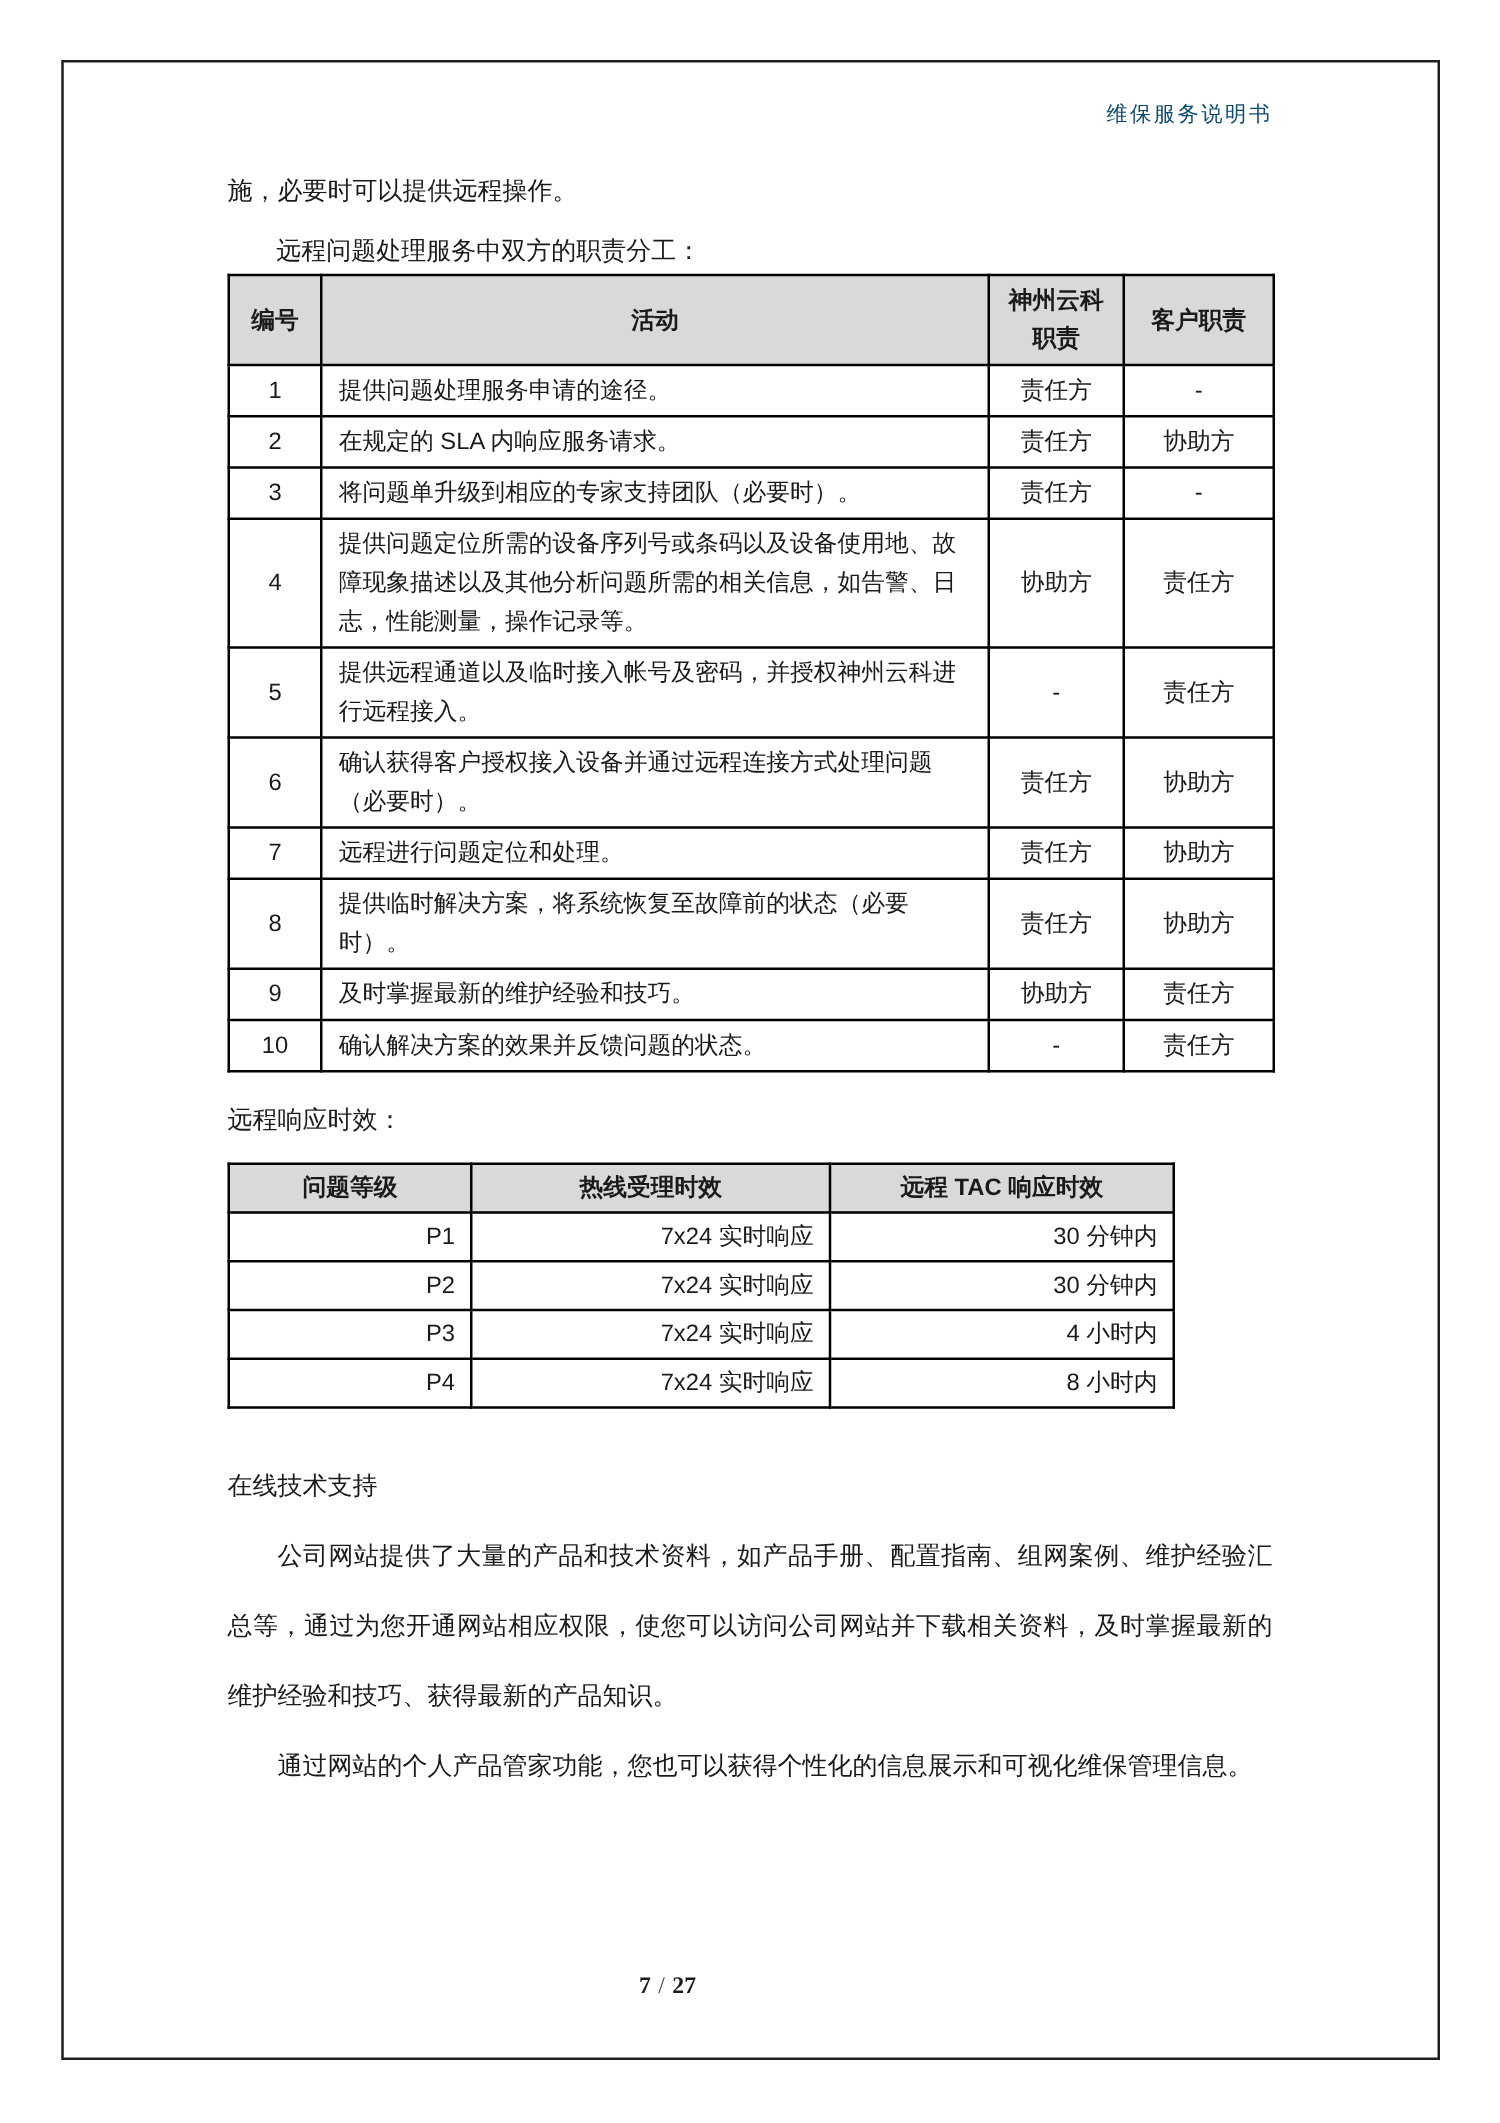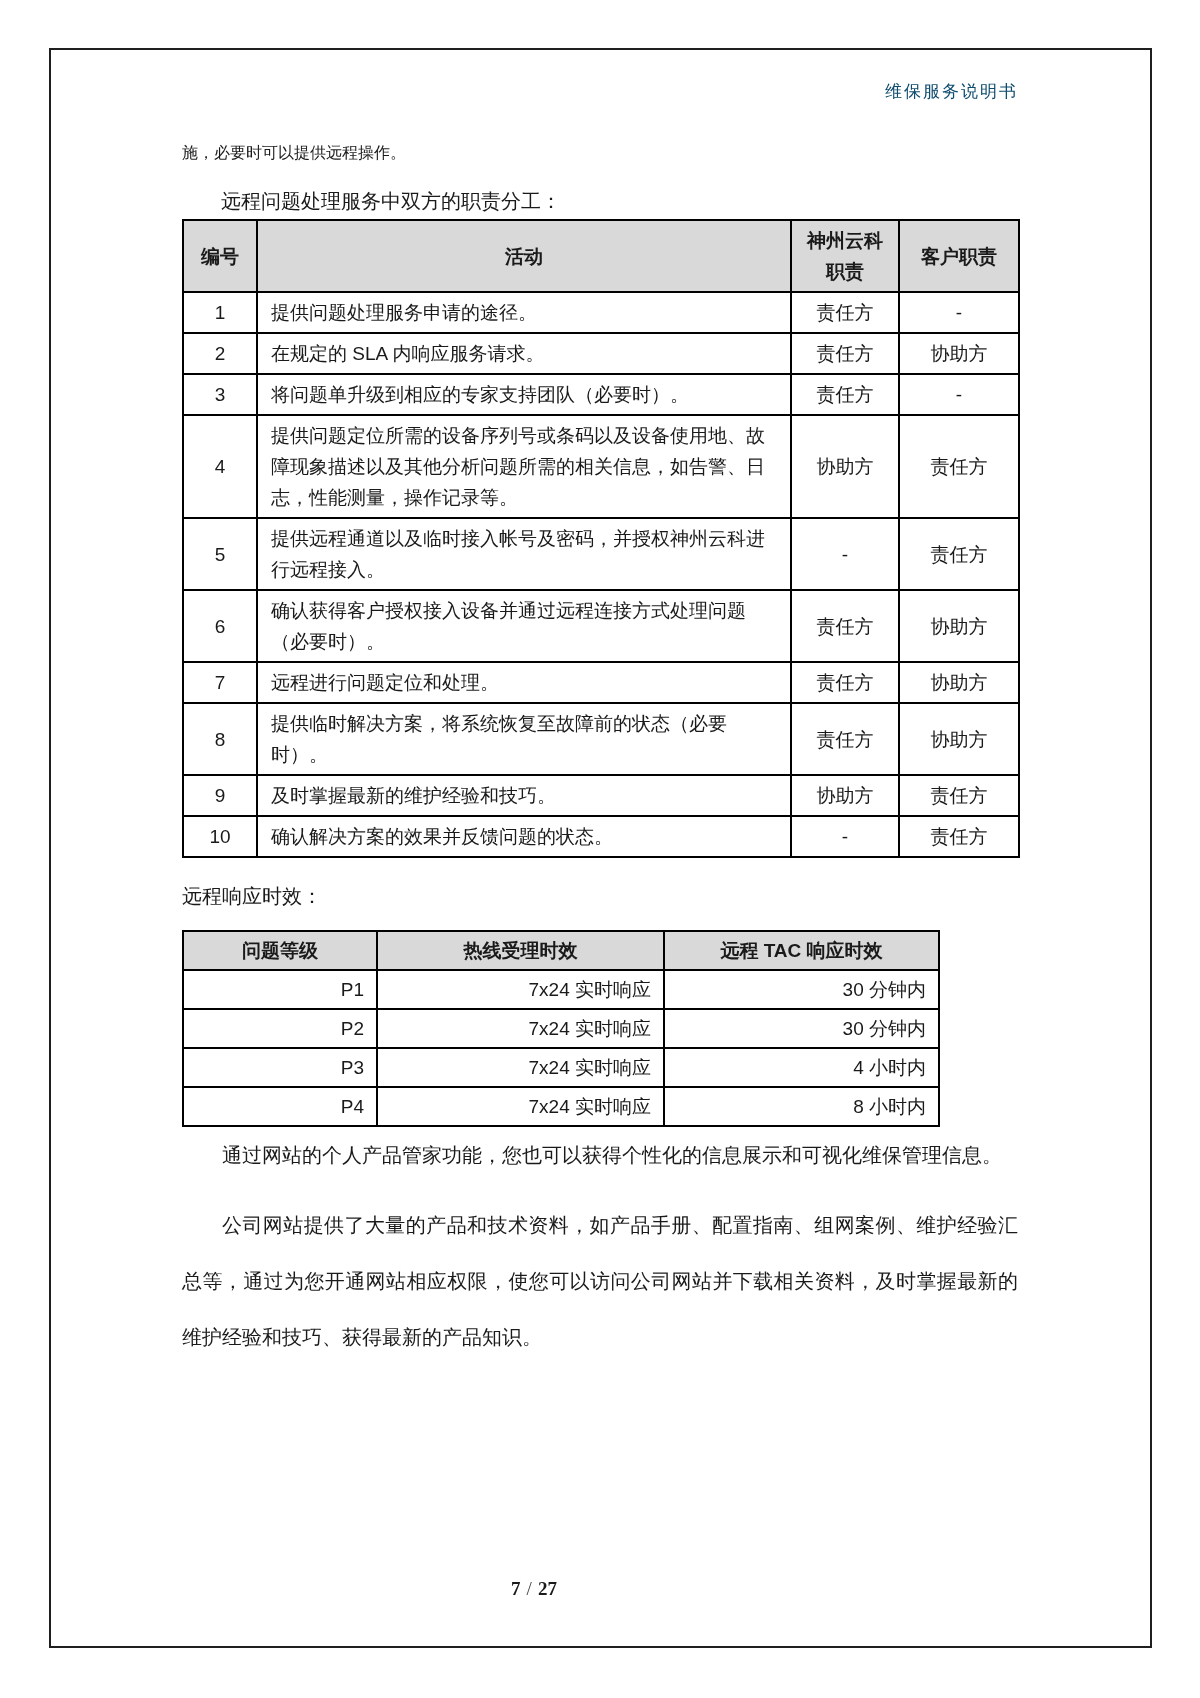--- a/index.html
+++ b/index.html
@@ -10,21 +10,21 @@
   }
   .frame{
     position:absolute;left:49px;top:48px;width:1103px;height:1600px;
     border:2px solid #1f1f1f;box-sizing:border-box;pointer-events:none;
   }
   .content{position:absolute;left:182px;top:80px;width:836px;}
   .doc-header{
     text-align:right;font-family:"Liberation Serif","DejaVu Serif",serif;
     font-size:17px;letter-spacing:2px;color:#0c4a6e;margin:0 0 36px 0;
   }
-  .intro{font-size:16px;margin:0 0 20px 0;line-height:28px;}
+  .intro{font-size:20px;margin:0 0 20px 0;line-height:28px;}
   .tbl-caption{font-size:20px;margin:0 0 4px 39px;line-height:28px;}
   .tbl-caption2{font-size:20px;margin:24px 0 0 0;line-height:28px;}
 
   table{border-collapse:collapse;table-layout:fixed;}
   .t1{width:836px;}
   .t2{width:756px;margin-top:20px;}
   th,td{
     border:2px solid #000;vertical-align:middle;
     font-size:19px;font-weight:normal;box-sizing:border-box;
   }
@@ -175,20 +175,21 @@
         <td>4 小时内</td>
       </tr>
       <tr>
         <td>P4</td>
         <td>7x24 实时响应</td>
         <td>8 小时内</td>
       </tr>
     </tbody>
   </table>
 
+  <div class="sec-heading">在线技术支持</div>
+  <div class="para">公司网站提供了大量的产品和技术资料，如产品手册、配置指南、组网案例、维护经验汇总等，通过为您开通网站相应权限，使您可以访问公司网站并下载相关资料，及时掌握最新的维护经验和技巧、获得最新的产品知识。</div>
   <div class="para p2">通过网站的个人产品管家功能，您也可以获得个性化的信息展示和可视化维保管理信息。</div>
-  <div class="para">公司网站提供了大量的产品和技术资料，如产品手册、配置指南、组网案例、维护经验汇总等，通过为您开通网站相应权限，使您可以访问公司网站并下载相关资料，及时掌握最新的维护经验和技巧、获得最新的产品知识。</div>
 
 </div>
 
 <div class="footer">
   <span class="num">7</span><span class="sep">/</span><span class="num">27</span>
 </div>
 
 </body></html>

